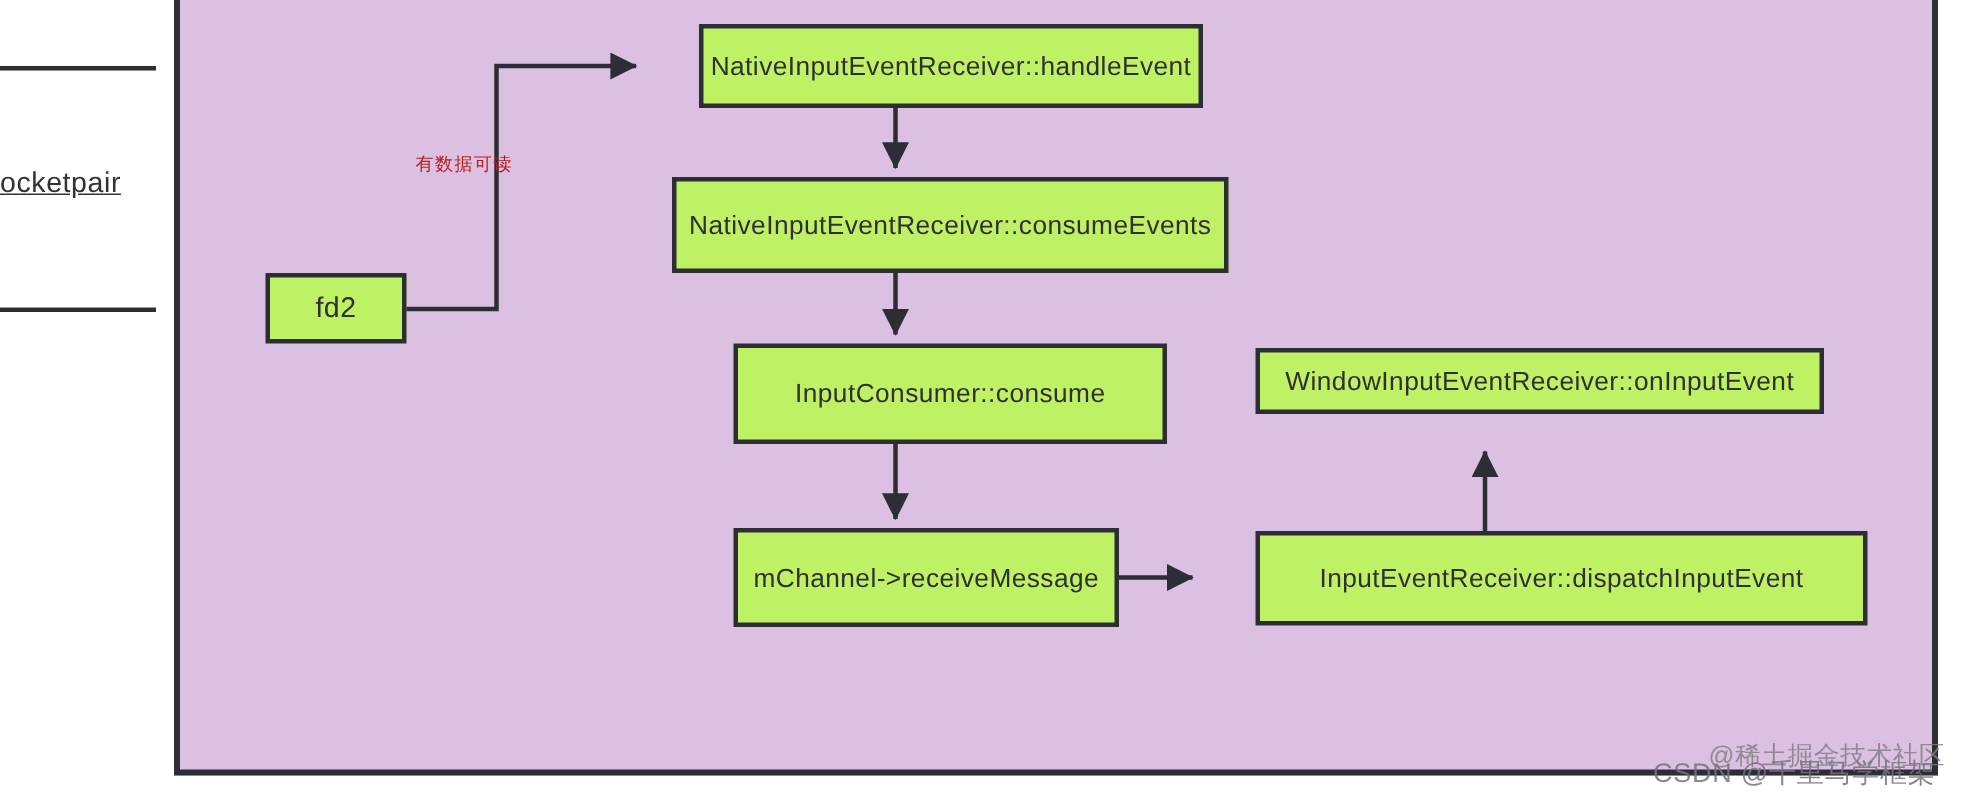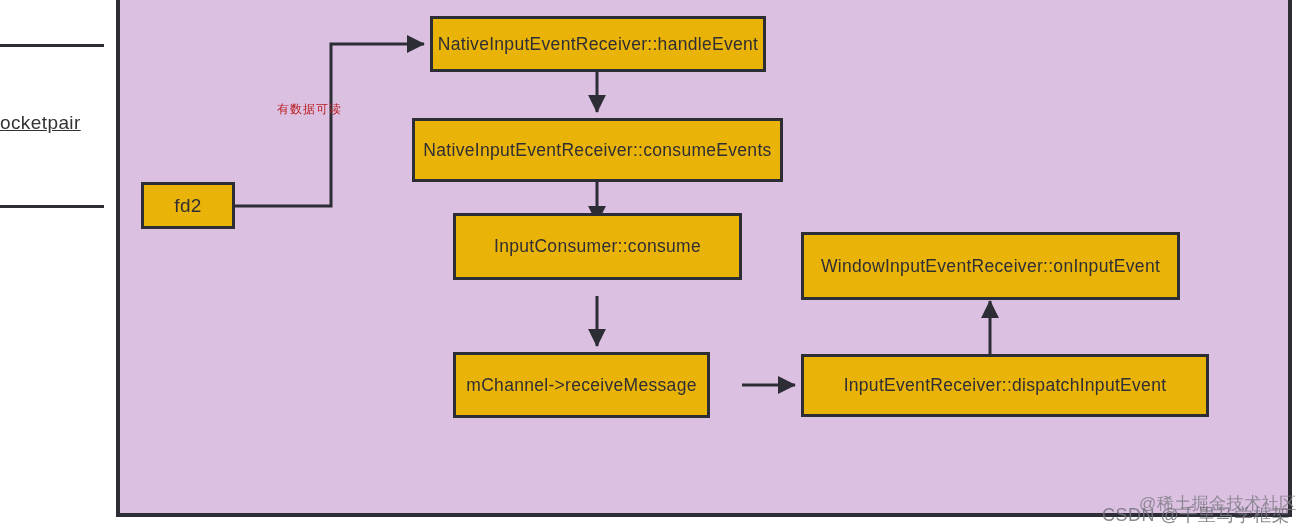--- a/index.html
+++ b/index.html
@@ -15,24 +15,25 @@
   .process-box{
     position:absolute;
     left:116px;top:-5px;
     width:1168px;height:514px;
     background:#dcc0e2;
     border:4px solid #2d2d35;
   }
   
   .node{
     position:absolute;
-    background:#eab308;
+    background:#bef264;
     border:3px solid #2d2d35;
     display:flex;align-items:center;justify-content:center;
     box-sizing:border-box;
+    margin-left:36px;
   }
   .node span{
     font-size:17.5px;
     letter-spacing:.3px;
     white-space:nowrap;
     color:#2f2f34;
   }
   .node.small span{font-size:19px;}
   
   .h-line{
@@ -108,29 +109,29 @@
   </div>
 
   <div class="node" style="left:430px;top:16px;width:336px;height:56px">
     <span>NativeInputEventReceiver::handleEvent</span>
   </div>
 
   <div class="node" style="left:412px;top:118px;width:371px;height:64px">
     <span>NativeInputEventReceiver::consumeEvents</span>
   </div>
 
-  <div class="node" style="left:453px;top:213px;width:289px;height:67px">
+  <div class="node" style="left:453px;top:229px;width:289px;height:67px">
     <span>InputConsumer::consume</span>
   </div>
 
   <div class="node" style="left:453px;top:352px;width:257px;height:66px">
     <span>mChannel-&gt;receiveMessage</span>
   </div>
 
-  <div class="node" style="left:801px;top:232px;width:379px;height:68px">
+  <div class="node" style="left:801px;top:232px;width:379px;height:44px">
     <span>WindowInputEventReceiver::onInputEvent</span>
   </div>
 
   <div class="node" style="left:801px;top:354px;width:408px;height:63px">
     <span>InputEventReceiver::dispatchInputEvent</span>
   </div>
 
   <div class="watermark wm-1">@稀土掘金技术社区</div>
   <div class="watermark wm-2">CSDN @千里马学框架</div>
 

